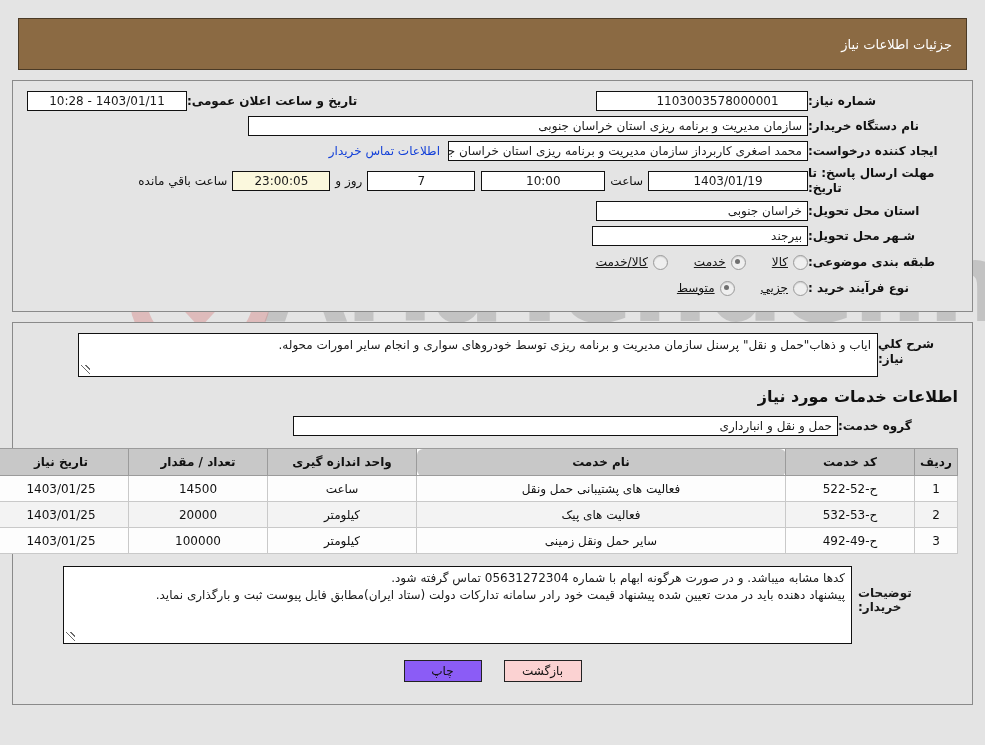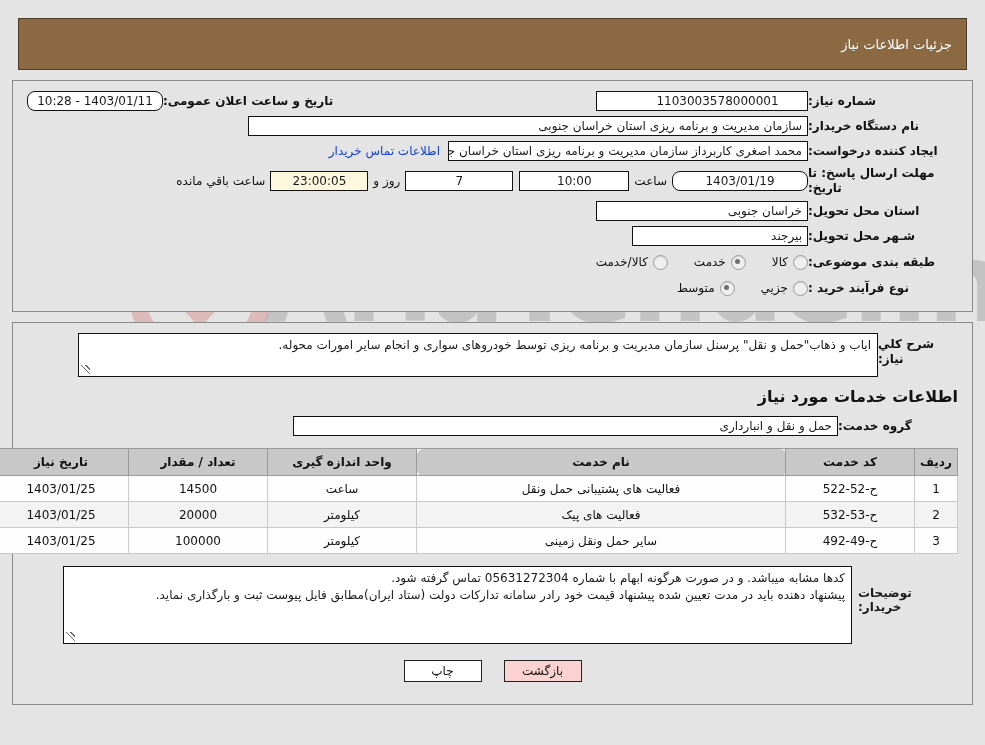--- a/index.html
+++ b/index.html
@@ -116,26 +116,26 @@
     text-align: center;
     white-space: nowrap;
     overflow: hidden;
   }
   .fbox.r { text-align: right; }
   .fbox.cream { background: #fbf8dd; }
 
   .w-need   { width: 212px; padding-left: 36px; }
   .w-org    { width: 560px; }
   .w-creator{ width: 360px; }
-  .w-date   { width: 136px; border-radius: 8px; }
-  .w-time   { width: 110px; }
+  .w-date   { width: 160px; }
+  .w-time   { width: 124px; }
   .w-days   { width: 108px; }
   .w-count  { width:  98px; }
   .w-prov   { width: 212px; }
-  .w-city   { width: 176px; }
+  .w-city   { width: 216px; }
   .w-group  { width: 545px; }
 
   .gap { width: 6px; flex: 0 0 auto; }
 
   .inline-txt {
     font-size: 12px;
     padding: 0 5px;
     white-space: nowrap;
     color: #111;
   }
@@ -143,21 +143,21 @@
     color: #1340d8;
     font-size: 12px;
     padding: 0 8px;
     white-space: nowrap;
     cursor: pointer;
     text-decoration: none;
   }
 
   
   .radio-row { display: flex; align-items: center; margin-bottom: 4px; min-height: 22px; }
-  .opt { display: flex; align-items: center; margin-left: 26px; white-space: nowrap; }
+  .opt { display: flex; align-items: center; margin-left: 26px; white-space: nowrap; text-decoration: underline; }
   .rdo {
     width: 13px; height: 13px;
     border-radius: 50%;
     border: 1px solid #9a9a9a;
     background: #efefef;
     box-shadow: inset 0 1px 1px rgba(0,0,0,0.12);
     display: inline-block;
     position: relative;
     margin-left: 5px;
     flex: 0 0 auto;
@@ -280,21 +280,21 @@
     line-height: 20px;
     min-width: 78px;
     text-align: center;
     font-size: 12px;
     cursor: pointer;
     box-sizing: border-box;
     padding: 0 12px;
     color: #111;
   }
   .btn.back  { background: #fbd2d2; }
-  .btn.print { background: #ffffff; }
+  .btn.print { background: #8b5cf6; }
 </style>
 </head>
 <body>
 
 <div id="watermark">
   <div class="wm-inner">
     <div class="wm-shield">
       <svg viewBox="0 0 140 168" xmlns="http://www.w3.org/2000/svg">
         <path d="M8 6 H132 V96 C132 132 104 152 70 164 C36 152 8 132 8 96 Z" fill="none" stroke="rgba(214,120,120,0.38)" stroke-width="17"></path>
         <path d="M70 72 L96 100 L70 128 L44 100 Z" fill="rgba(214,120,120,0.38)"></path>

